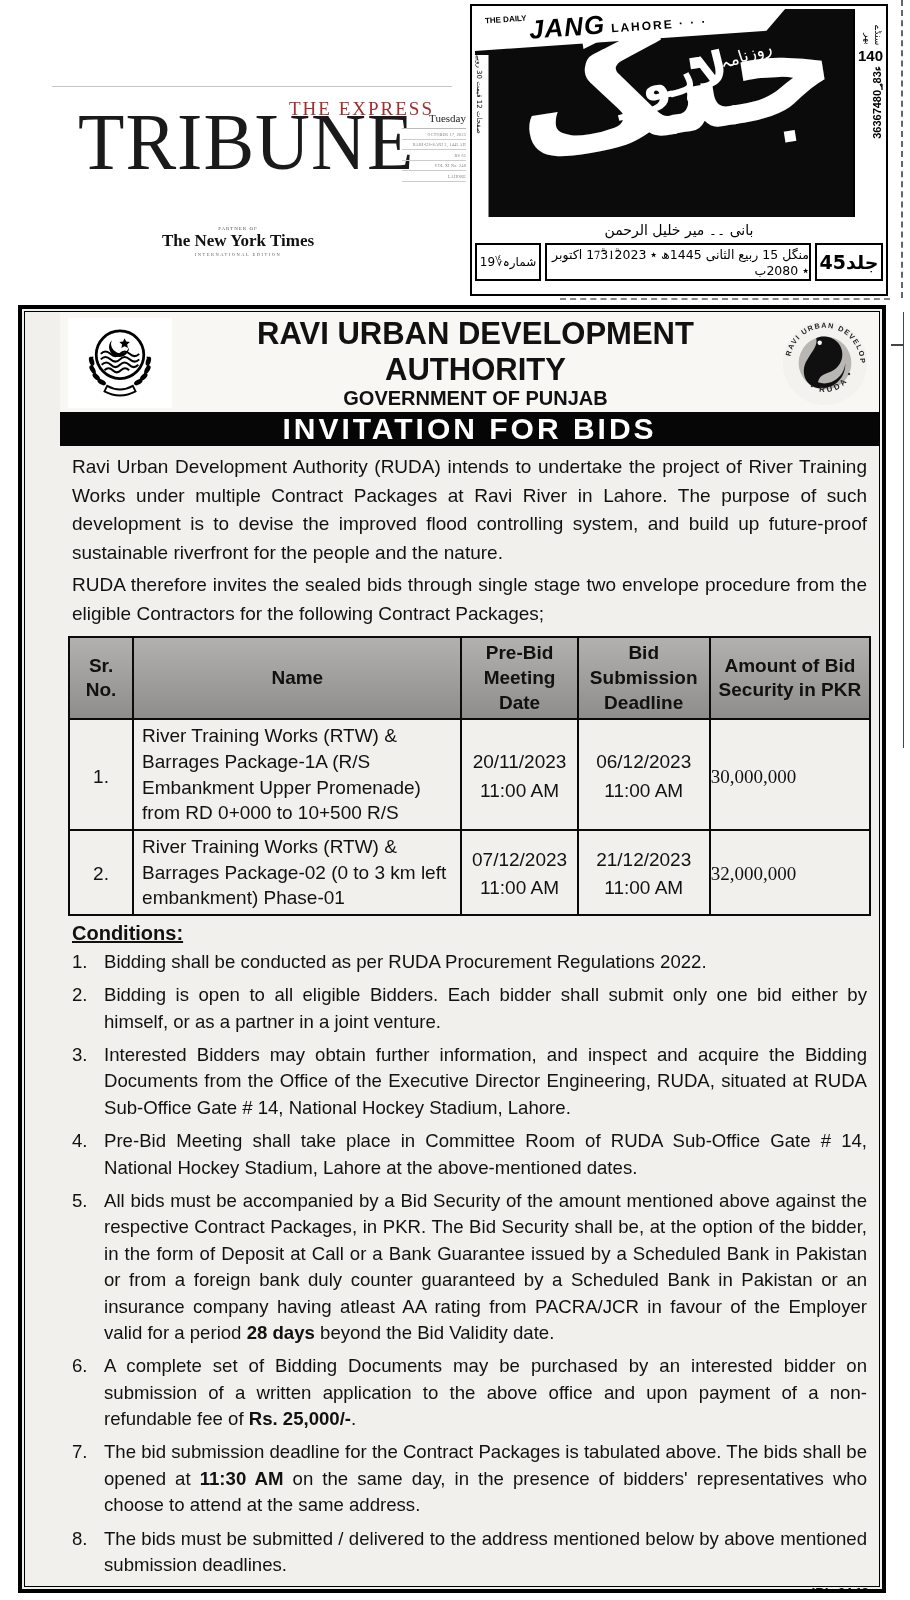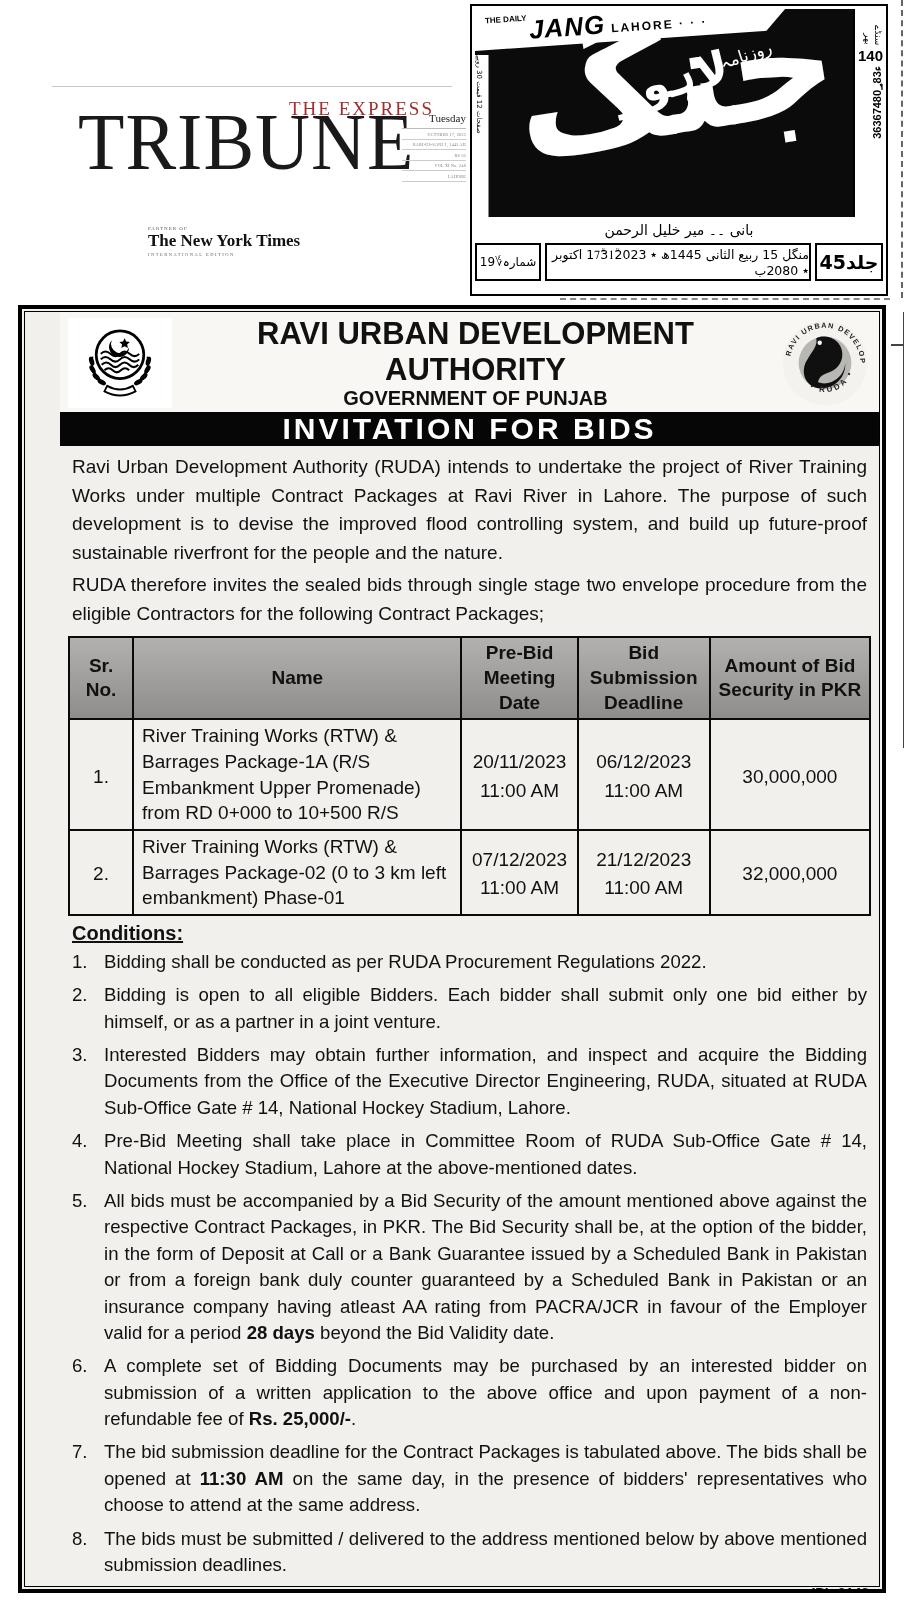--- a/index.html
+++ b/index.html
@@ -6,21 +6,21 @@
   html,body { width:910px; height:1600px; background:#ffffff; font-family:"Liberation Sans", sans-serif; color:#111; }
   body { position:relative; overflow:hidden; }
 
   
   .tribune { position:absolute; left:30px; top:76px; width:440px; height:150px; }
   .trib-hairline { position:absolute; left:22px; top:10px; width:400px; border-top:1.5px solid #c9c5c2; }
   .trib-express { position:absolute; left:244px; top:22px; width:160px; text-align:right;
     font-family:"Liberation Serif", serif; color:#a12f2f; font-size:19px; letter-spacing:2px; font-weight:400; }
   .trib-name { position:absolute; left:48px; top:28px; width:330px; font-family:"Liberation Serif", serif;
     font-size:76px; letter-spacing:1px; color:#1a1a1a; transform:scaleY(1.05); line-height:1; }
-  .trib-nyt { position:absolute; left:118px; top:150px; width:180px; text-align:left; }
+  .trib-nyt { position:absolute; left:118px; top:150px; width:180px; text-align:center; }
   .trib-partner { font-size:5px; letter-spacing:1px; color:#555; font-family:"Liberation Serif", serif; }
   .trib-nyt-name { font-family:"Liberation Serif", serif; font-weight:bold; font-size:17px; color:#111; }
   .trib-intl { font-size:4.5px; letter-spacing:1.5px; color:#666; font-family:"Liberation Serif", serif; margin-top:1px;}
   .trib-info { position:absolute; left:372px; top:36px; width:64px; font-family:"Liberation Serif", serif; }
   .trib-day { font-size:11px; text-align:right; color:#222; padding-bottom:4px; border-bottom:0.5px solid #bbb; }
   .trib-line { font-size:4px; text-align:right; color:#777; padding:2.5px 0 2px; border-bottom:0.5px solid #ccc; letter-spacing:0.3px; }
 
   
   .jang { position:absolute; left:470px; top:4px; width:418px; height:292px; background:#fff; border:2.5px solid #000; padding:3px; }
   .jang-black { position:relative; width:100%; height:208px; background:#0b0b0b; overflow:hidden; }
@@ -77,21 +77,21 @@
   .ad-intro p + p { margin-top:4px; }
 
   table.bids { border-collapse:collapse; margin:4px 8px 2px; width:calc(100% - 16px); font-size:19px; }
   table.bids th, table.bids td { border:2px solid #0a0a0a; vertical-align:middle; }
   table.bids th { background:linear-gradient(#b2b1af,#8e8d8b); font-weight:bold; white-space:pre-line;
     text-align:center; padding:3px 2px; line-height:1.3; font-size:19px; }
   td.c-sr { text-align:center; width:8%; vertical-align:top; padding-top:4px; font-size:19px;}
   td.c-name { width:41%; padding:3px 4px 3px 8px; line-height:1.35; }
   td.c-date { width:14.5%; text-align:center; white-space:pre-line; vertical-align:top; padding-top:4px; line-height:1.5; }
   td.c-dead { width:16.5%; }
-  td.c-amt { width:20%; text-align:center; vertical-align:top; padding-top:4px; }
+  td.c-amt { width:20%; text-align:left; vertical-align:top; padding-top:4px;font-family:Liberation Serif, serif; }
 
   .conds { padding:4px 12px 0; }
   .conds-title { font-size:20px; font-weight:bold; text-decoration:underline; margin-bottom:4px; }
   .cond { display:flex; margin-bottom:7px; font-size:18.6px; line-height:1.42; }
   .cnum { width:32px; flex:none; }
   .ctext { flex:1; text-align:justify; }
   .ctext b { font-weight:bold; }
 
   .ipl { text-align:right; font-size:14px; font-weight:bold; padding:0 10px 2px; margin-top:auto; }
 </style>

